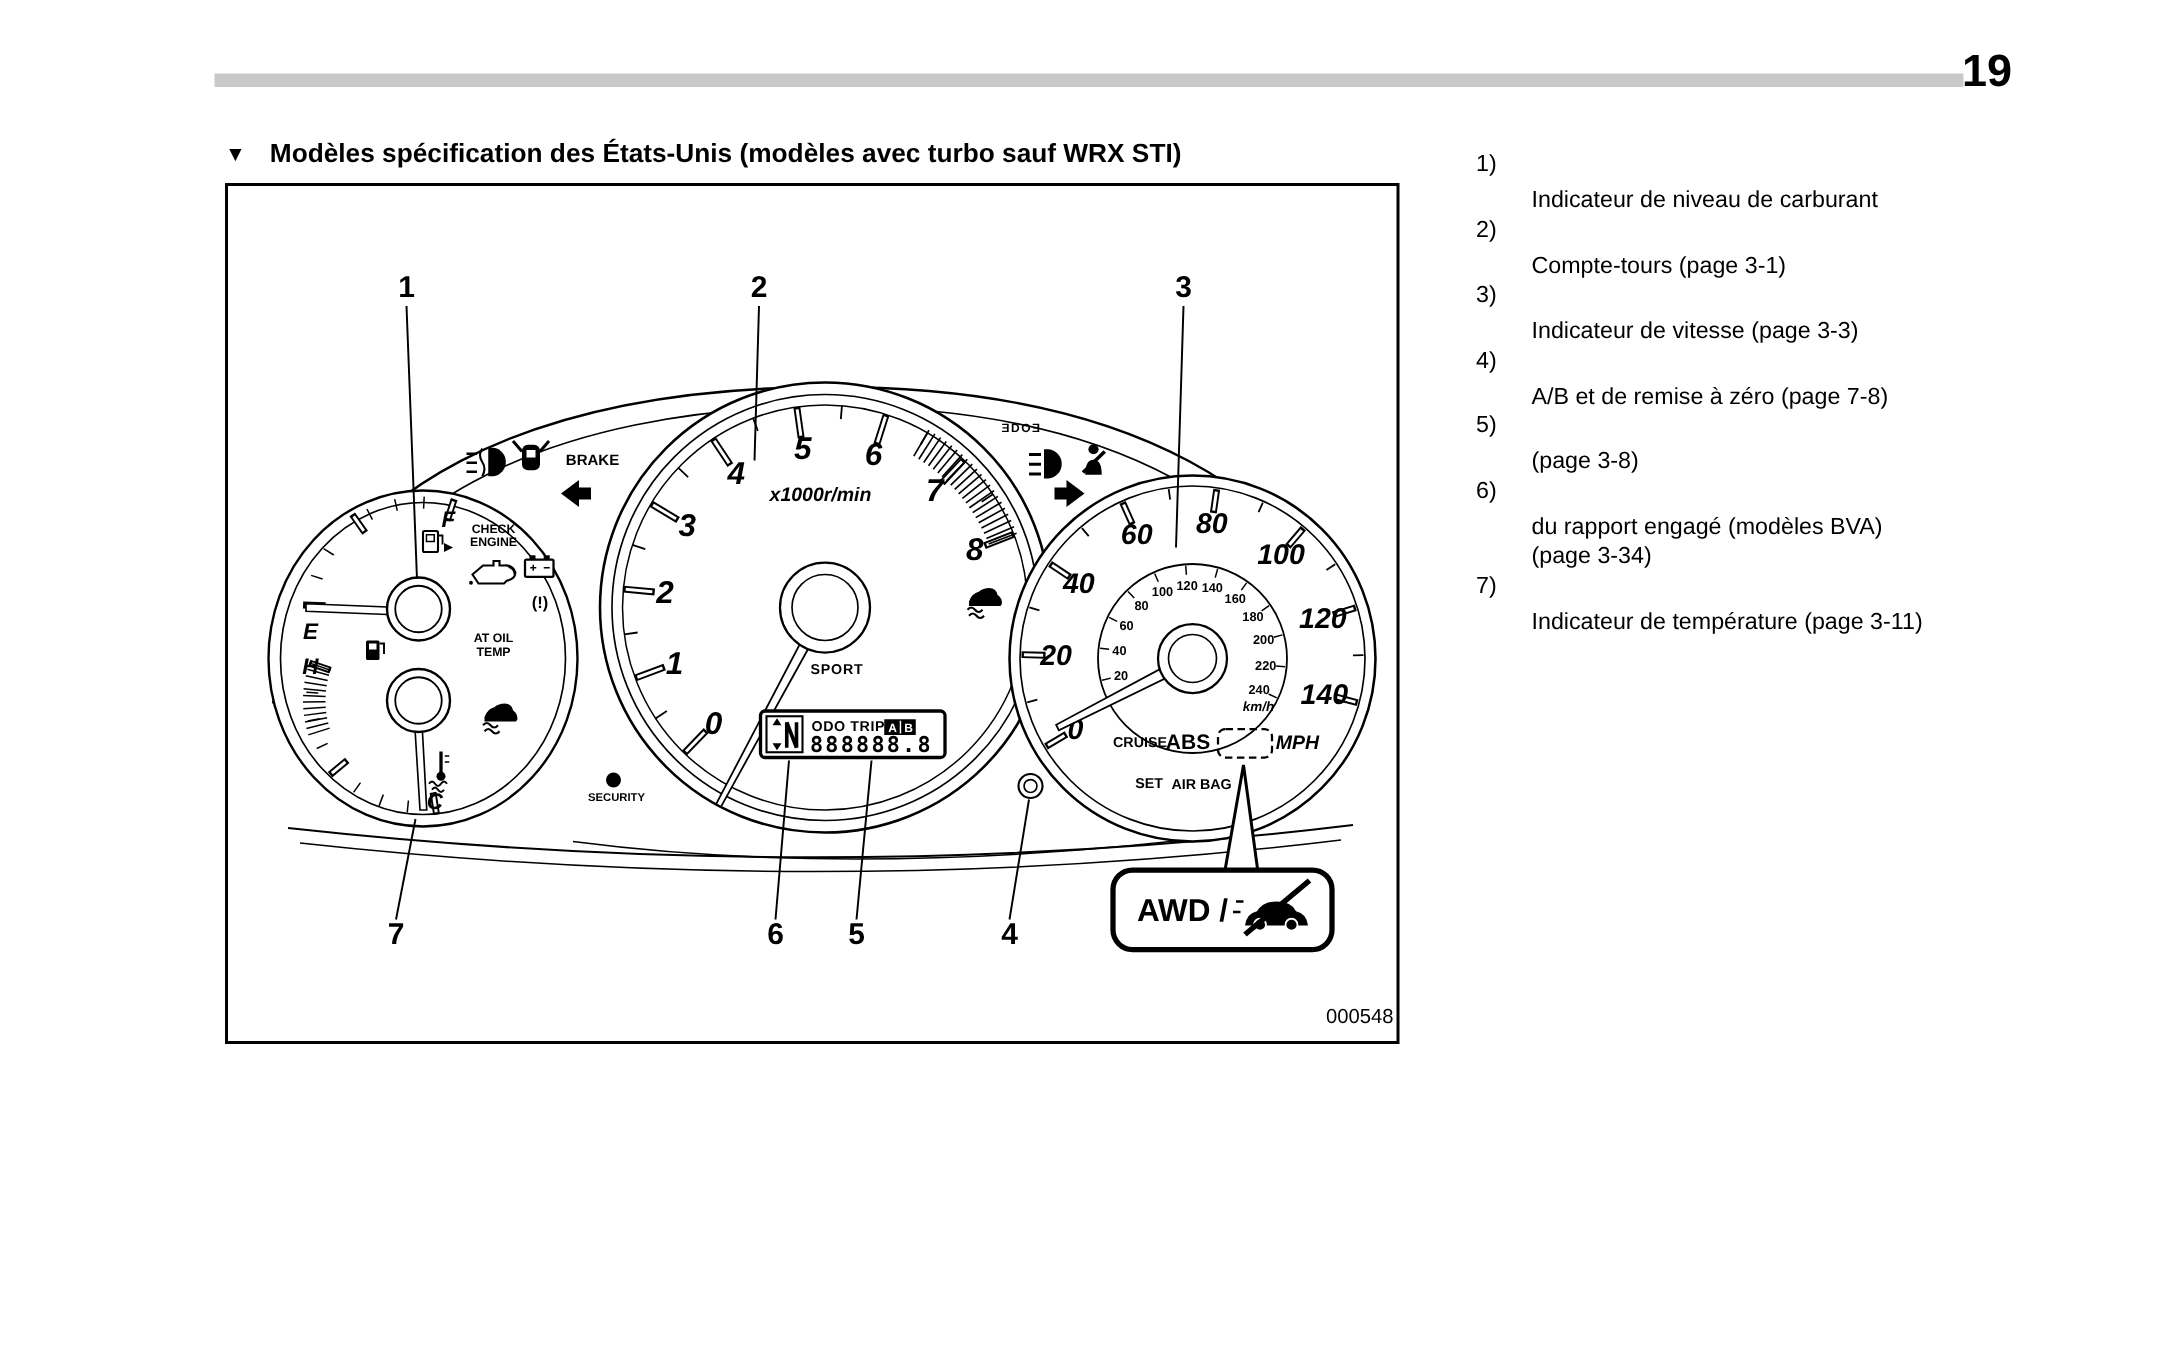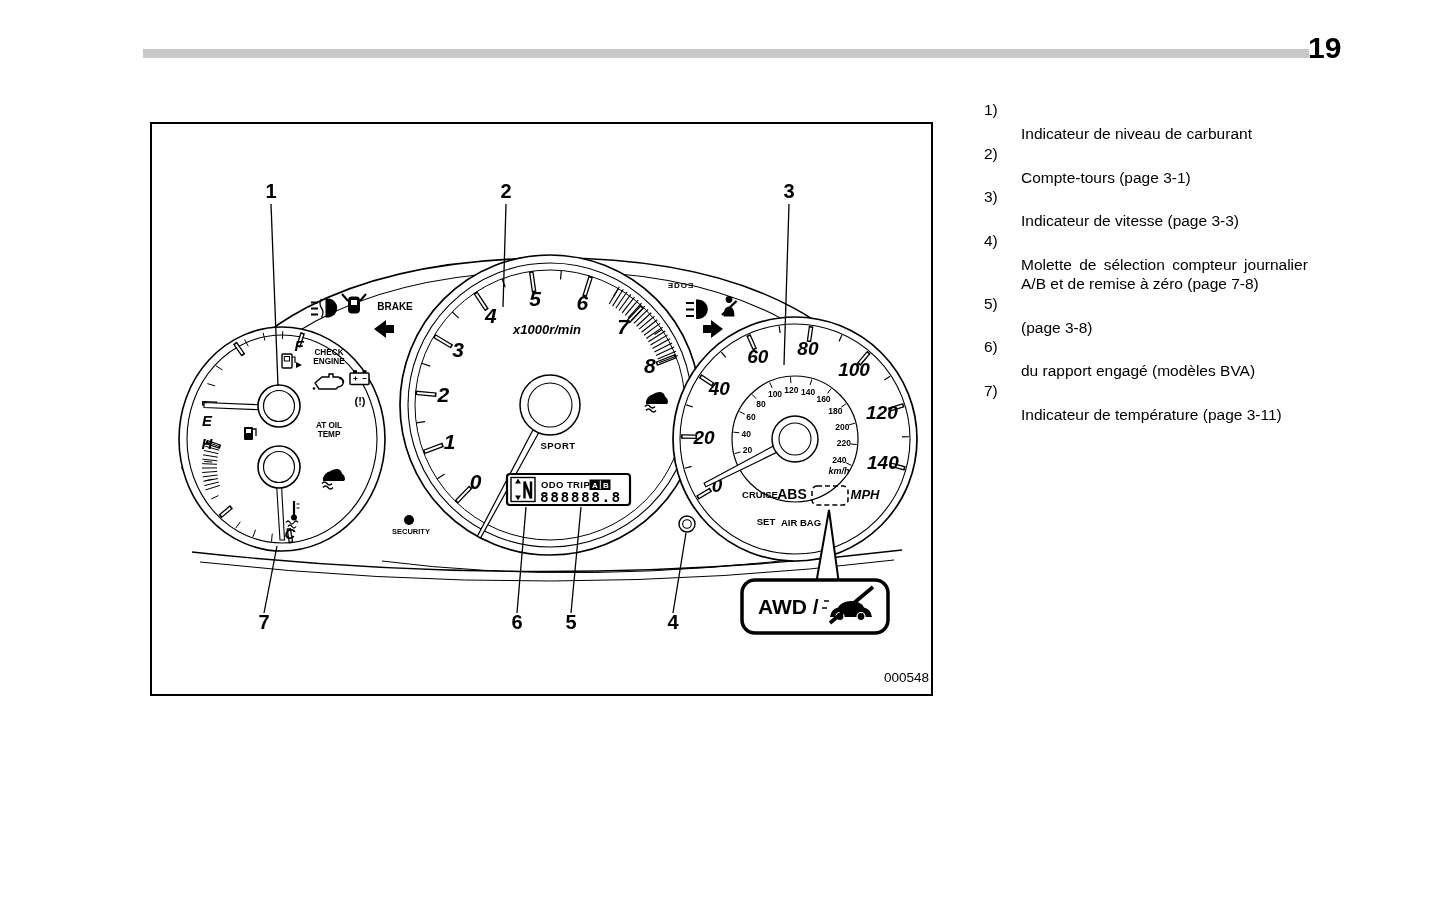--- a/index.html
+++ b/index.html
@@ -44,20 +44,23 @@
   .ab{font-size:8px;font-weight:bold;fill:#fff;text-anchor:middle;}
 </style>
 </head>
 <body>
 
 <div id="page">
 
   <div id="hrule"></div>
   <div id="pagenum">19</div>
 
+  <div id="titlerow">
+    <span class="marker">▼</span><span>Modèles spécification des États-Unis (modèles avec turbo sauf WRX STI)</span>
+  </div>
 
   <div id="frame">
     <svg id="cluster" width="779" height="570" viewBox="0 0 779 570">
       <defs>
         <g id="carSkid">
           <path d="M2,9 q2,-5.5 6.5,-6.5 q3,-2.5 7,-2.5 q4.5,0 5.5,4.5 q3,2 3,6 l-1,1.5 h-21 z" fill="#000"></path>
           <path d="M1,14.5 q2.5,-3 5,0 t5,0" fill="none" stroke="#000" stroke-width="1.4"></path>
           <path d="M2,18.5 q2.5,-3 5,0 t5,0" fill="none" stroke="#000" stroke-width="1.4"></path>
         </g>
       </defs>
@@ -432,34 +435,34 @@
     </div>
     <div class="leg-row">
       <div class="leg-num">3)</div>
       <div class="leg-text">
         <div>Indicateur de vitesse (page 3-3)</div>
       </div>
     </div>
     <div class="leg-row">
       <div class="leg-num">4)</div>
       <div class="leg-text">
-        <div class="sp">Molette de sélection compteur journalier</div>
         <div>A/B et de remise à zéro (page 7-8)</div>
       </div>
     </div>
     <div class="leg-row">
       <div class="leg-num">5)</div>
       <div class="leg-text">
         <div>(page 3-8)</div>
       </div>
     </div>
     <div class="leg-row">
       <div class="leg-num">6)</div>
       <div class="leg-text">
         <div>du rapport engagé (modèles BVA)</div>
+        <div>(page 3-34)</div>
       </div>
     </div>
     <div class="leg-row">
       <div class="leg-num">7)</div>
       <div class="leg-text">
         <div>Indicateur de température (page 3-11)</div>
       </div>
     </div>
   </div>
 

